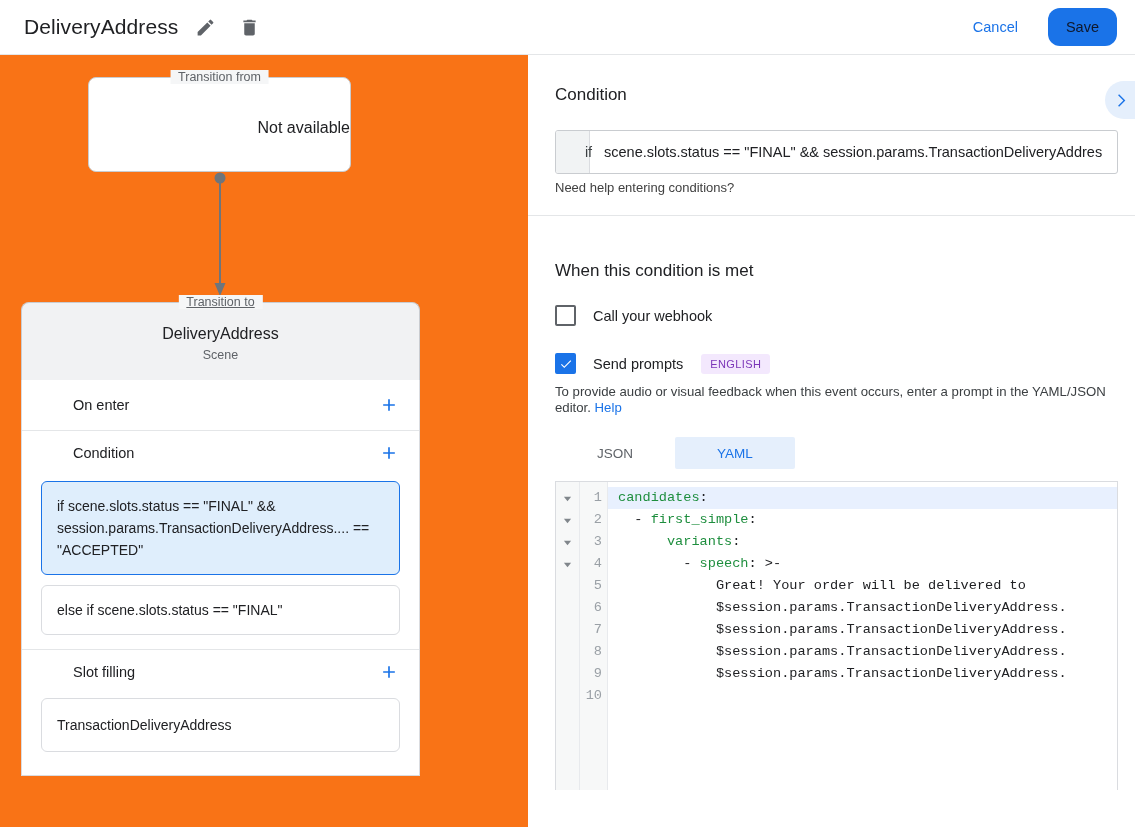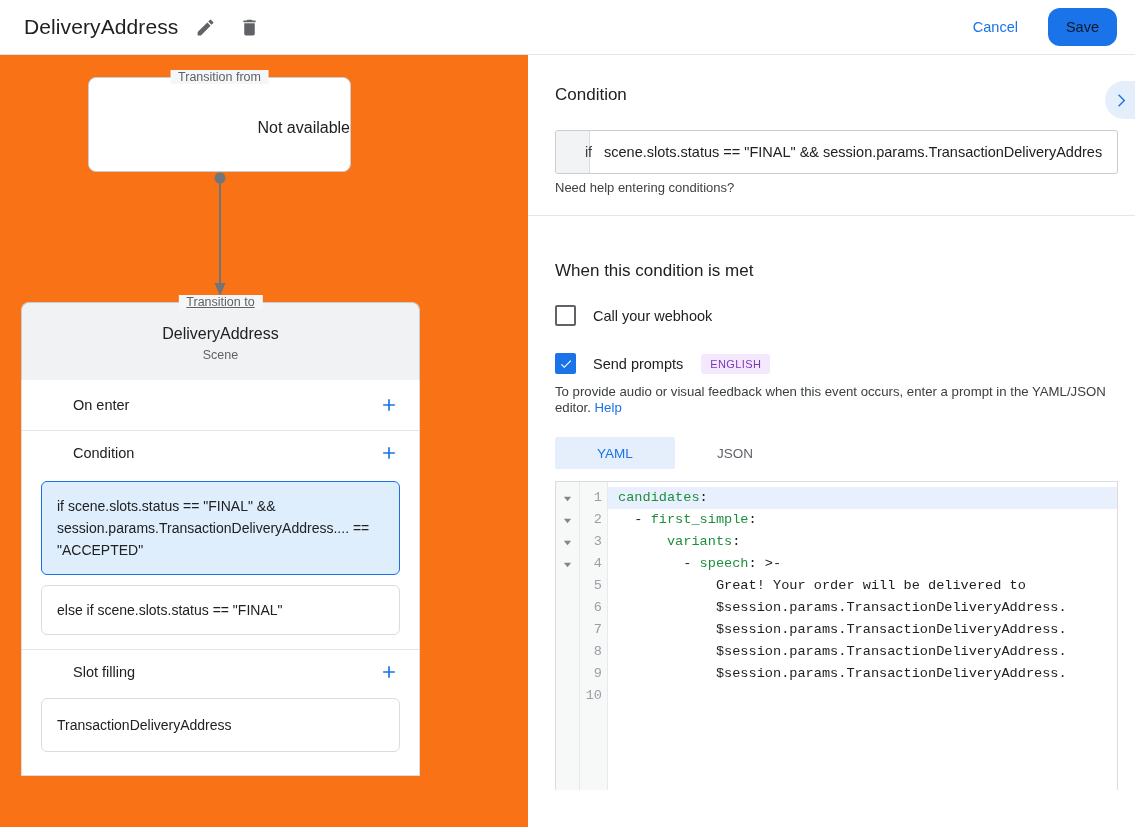--- a/index.html
+++ b/index.html
@@ -443,22 +443,22 @@
       </div>
       <span class="check-label">Send prompts</span>
       <span id="lang-badge">ENGLISH</span>
     </div>
 
     <div id="prompts-desc">
       <span>To provide audio or visual feedback when this event occurs, enter a prompt in the YAML/JSON editor. </span><a>Help</a>
     </div>
 
     <div id="editor-tabs">
+        <div class="etab">JSON</div>
         <div class="etab active">YAML</div>
-        <div class="etab">JSON</div>
       </div>
 
     <div id="code-editor">
       <div id="fold-gutter">
           <div class="fold">
             <svg width="9" height="9" viewBox="0 0 10 10">
               <polygon points="1,3 9,3 5,8" fill="#80868b"></polygon>
             </svg>
           </div>
           <div class="fold">

